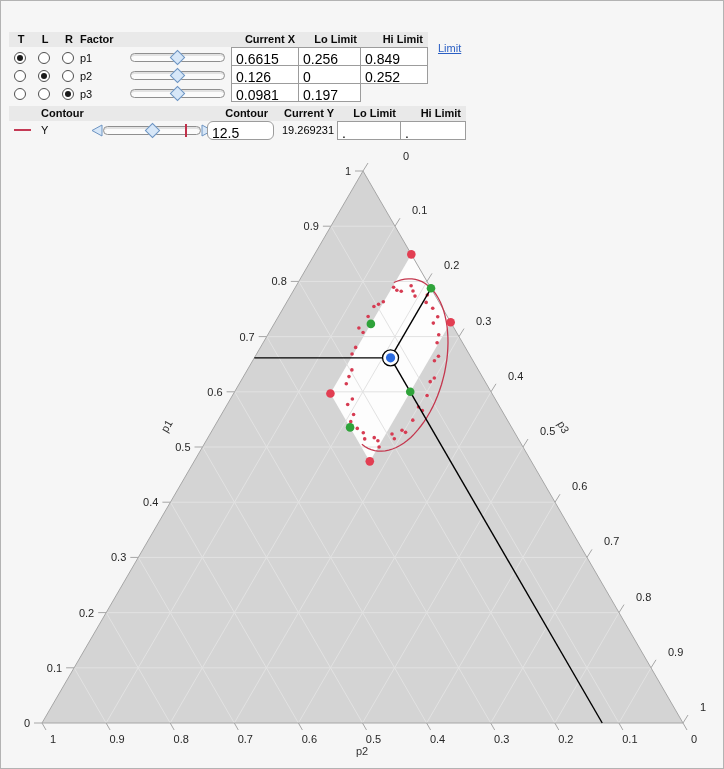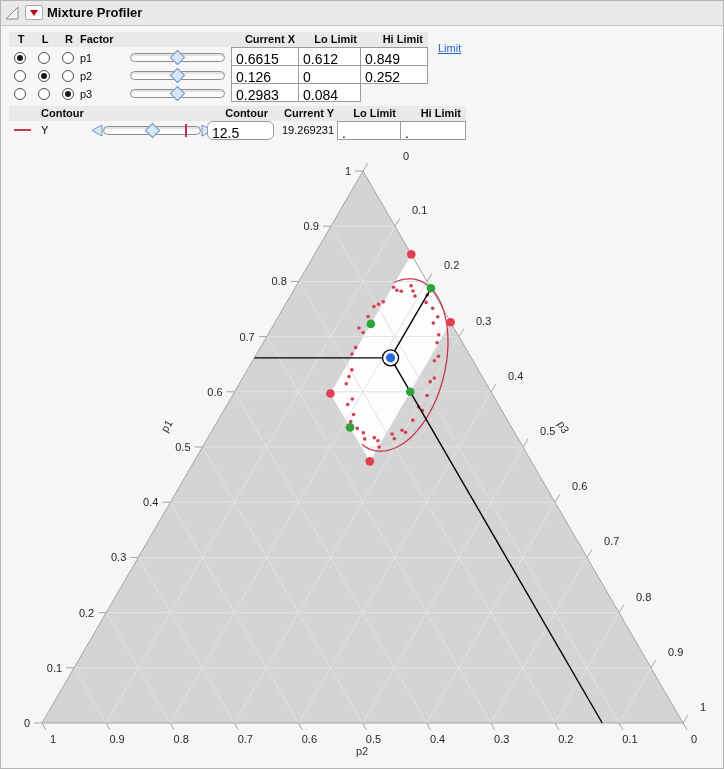--- a/index.html
+++ b/index.html
@@ -200,50 +200,41 @@
       <circle cx="368.788" cy="460.352" r="4.3" fill="#e23e52"></circle>
       <circle cx="329.428" cy="392.45599999999996" r="4.3" fill="#e23e52"></circle>
       <circle cx="430" cy="287.29999999999995" r="4.3" fill="#2fa33a"></circle>
       <circle cx="409.23400000000004" cy="390.79999999999995" r="4.3" fill="#2fa33a"></circle>
       <circle cx="349.10799999999995" cy="426.404" r="4.3" fill="#2fa33a"></circle>
       <circle cx="369.874" cy="322.904" r="4.3" fill="#2fa33a"></circle>
       <circle cx="389.554" cy="356.852" r="8" fill="#fdfdfd" stroke="#000" stroke-width="1.3"></circle>
       <circle cx="389.554" cy="356.852" r="4.6" fill="#2b6be0"></circle>
     </svg>
 
-  <div class="abs titlebar">
-    <svg class="abs" style="left:4px;top:5px;" width="14" height="14">
-      <polygon points="1,13 13,13 13,1" fill="#f0f0f0" stroke="#8f8f8f" stroke-width="1"></polygon>
-    </svg>
-    <div class="abs redtri-btn">
-      <div class="redtri"></div>
-    </div>
-    <div class="abs title">Mixture Profiler</div>
-  </div>
 
   <div class="abs band" style="left:8px;top:31px;width:419px;">
     <div class="hdr" style="left:6px;width:12px;text-align:center;">T</div>
     <div class="hdr" style="left:30px;width:12px;text-align:center;">L</div>
     <div class="hdr" style="left:54px;width:12px;text-align:center;">R</div>
     <div class="hdr" style="left:71px;">Factor</div>
     <div class="hdr r" style="left:202px;width:84px;">Current X</div>
     <div class="hdr r" style="left:288px;width:60px;">Lo Limit</div>
     <div class="hdr r" style="left:350px;width:64px;">Hi Limit</div>
   </div>
   <div class="abs link" style="left:437px;top:41px;">Limit</div>
 
   <div>
     <div class="radio abs checked" style="left:13px;top:51px;"></div>
     <div class="radio abs" style="left:37px;top:51px;"></div>
     <div class="radio abs" style="left:61px;top:51px;"></div>
     <div class="lbl abs" style="left:79px;top:51px;">p1</div>
     <div class="track abs" style="left:129px;top:52px;width:95px;"></div>
     <div class="diamond abs" style="left:171px;top:51px;"></div>
     <div class="box" style="left:230px;top:46px;width:68px;">0.6615</div>
-    <div class="box" style="left:297px;top:46px;width:63px;">0.612</div>
+    <div class="box" style="left:297px;top:46px;width:63px;">0.256</div>
     <div class="box" style="left:359px;top:46px;width:68px;">0.849</div>
   </div>
 
   <div>
     <div class="radio abs" style="left:13px;top:69px;"></div>
     <div class="radio abs checked" style="left:37px;top:69px;"></div>
     <div class="radio abs" style="left:61px;top:69px;"></div>
     <div class="lbl abs" style="left:79px;top:69px;">p2</div>
     <div class="track abs" style="left:129px;top:70px;width:95px;"></div>
     <div class="diamond abs" style="left:171px;top:69px;"></div>
@@ -252,22 +243,22 @@
     <div class="box" style="left:359px;top:64px;width:68px;">0.252</div>
   </div>
 
   <div>
     <div class="radio abs" style="left:13px;top:87px;"></div>
     <div class="radio abs" style="left:37px;top:87px;"></div>
     <div class="radio abs checked" style="left:61px;top:87px;"></div>
     <div class="lbl abs" style="left:79px;top:87px;">p3</div>
     <div class="track abs" style="left:129px;top:88px;width:95px;"></div>
     <div class="diamond abs" style="left:171px;top:87px;"></div>
-    <div class="box" style="left:230px;top:82px;width:68px;">0.2983</div>
-    <div class="box" style="left:297px;top:82px;width:63px;">0.084</div>
+    <div class="box" style="left:230px;top:82px;width:68px;">0.0981</div>
+    <div class="box" style="left:297px;top:82px;width:63px;">0.197</div>
     <div class="box" style="left:359px;top:82px;width:64px;margin-top:29px;">0.274</div>
   </div>
 
   <div class="abs band" style="left:8px;top:105px;width:457px;">
     <div class="hdr" style="left:32px;">Contour</div>
     <div class="hdr r" style="left:192px;width:67px;">Contour</div>
     <div class="hdr r" style="left:267px;width:58px;">Current Y</div>
     <div class="hdr r" style="left:330px;width:57px;">Lo Limit</div>
     <div class="hdr r" style="left:395px;width:57px;">Hi Limit</div>
   </div>

